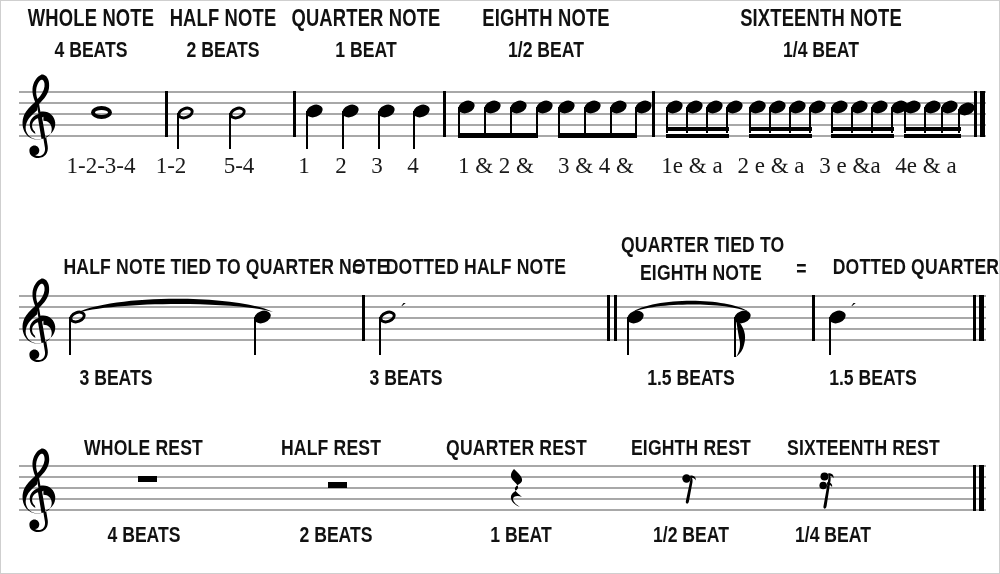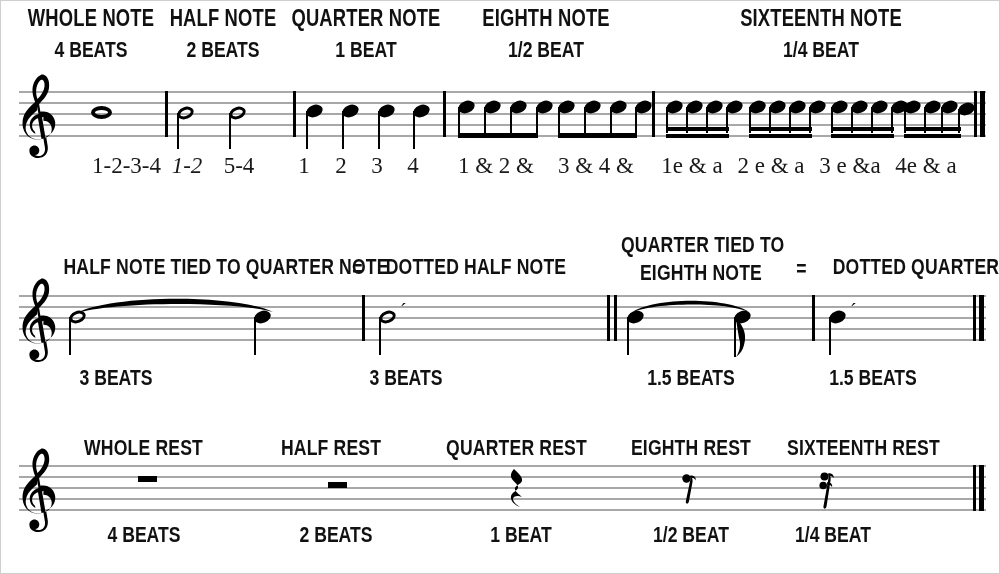--- a/index.html
+++ b/index.html
@@ -249,22 +249,22 @@
     <div class="stem" style="left:903px; top:106px; height:26px;"></div>
     <div class="notehead filled" style="left:923px; top:100px;"></div>
     <div class="stem" style="left:923px; top:106px; height:26px;"></div>
     <div class="notehead filled" style="left:940px; top:100px;"></div>
     <div class="stem" style="left:940px; top:106px; height:26px;"></div>
     <div class="notehead filled" style="left:957px; top:102px;"></div>
     <div class="stem" style="left:957px; top:108px; height:24px;"></div>
     <div class="beam thin" style="left:903px; top:126px; width:57px;"></div>
     <div class="beam thin" style="left:903px; top:133px; width:57px;"></div>
 
-    <div class="count" style="left:40px; top:152px; width:120px;text-align:right;">1-2-3-4</div>
-    <div class="count" style="left:156px; top:152px; width:60px;font-style:italic;">1-2</div>
+    <div class="count" style="left:40px; top:152px; width:120px;">1-2-3-4</div>
+    <div class="count" style="left:140px; top:152px; width:60px;">1-2</div>
     <div class="count" style="left:208px; top:152px; width:60px;">5-4</div>
     <div class="count" style="left:285px; top:152px; width:36px;">1</div>
     <div class="count" style="left:322px; top:152px; width:36px;">2</div>
     <div class="count" style="left:358px; top:152px; width:36px;">3</div>
     <div class="count" style="left:394px; top:152px; width:36px;">4</div>
     <div class="count" style="left:445px; top:152px; width:100px;">1 &amp; 2 &amp;</div>
     <div class="count" style="left:545px; top:152px; width:100px;">3 &amp; 4 &amp;</div>
     <div class="count" style="left:650px; top:152px; width:82px;">1e &amp; a</div>
     <div class="count" style="left:729px; top:152px; width:82px;">2 e &amp; a</div>
     <div class="count" style="left:808px; top:152px; width:82px;">3 e &amp;a</div>

